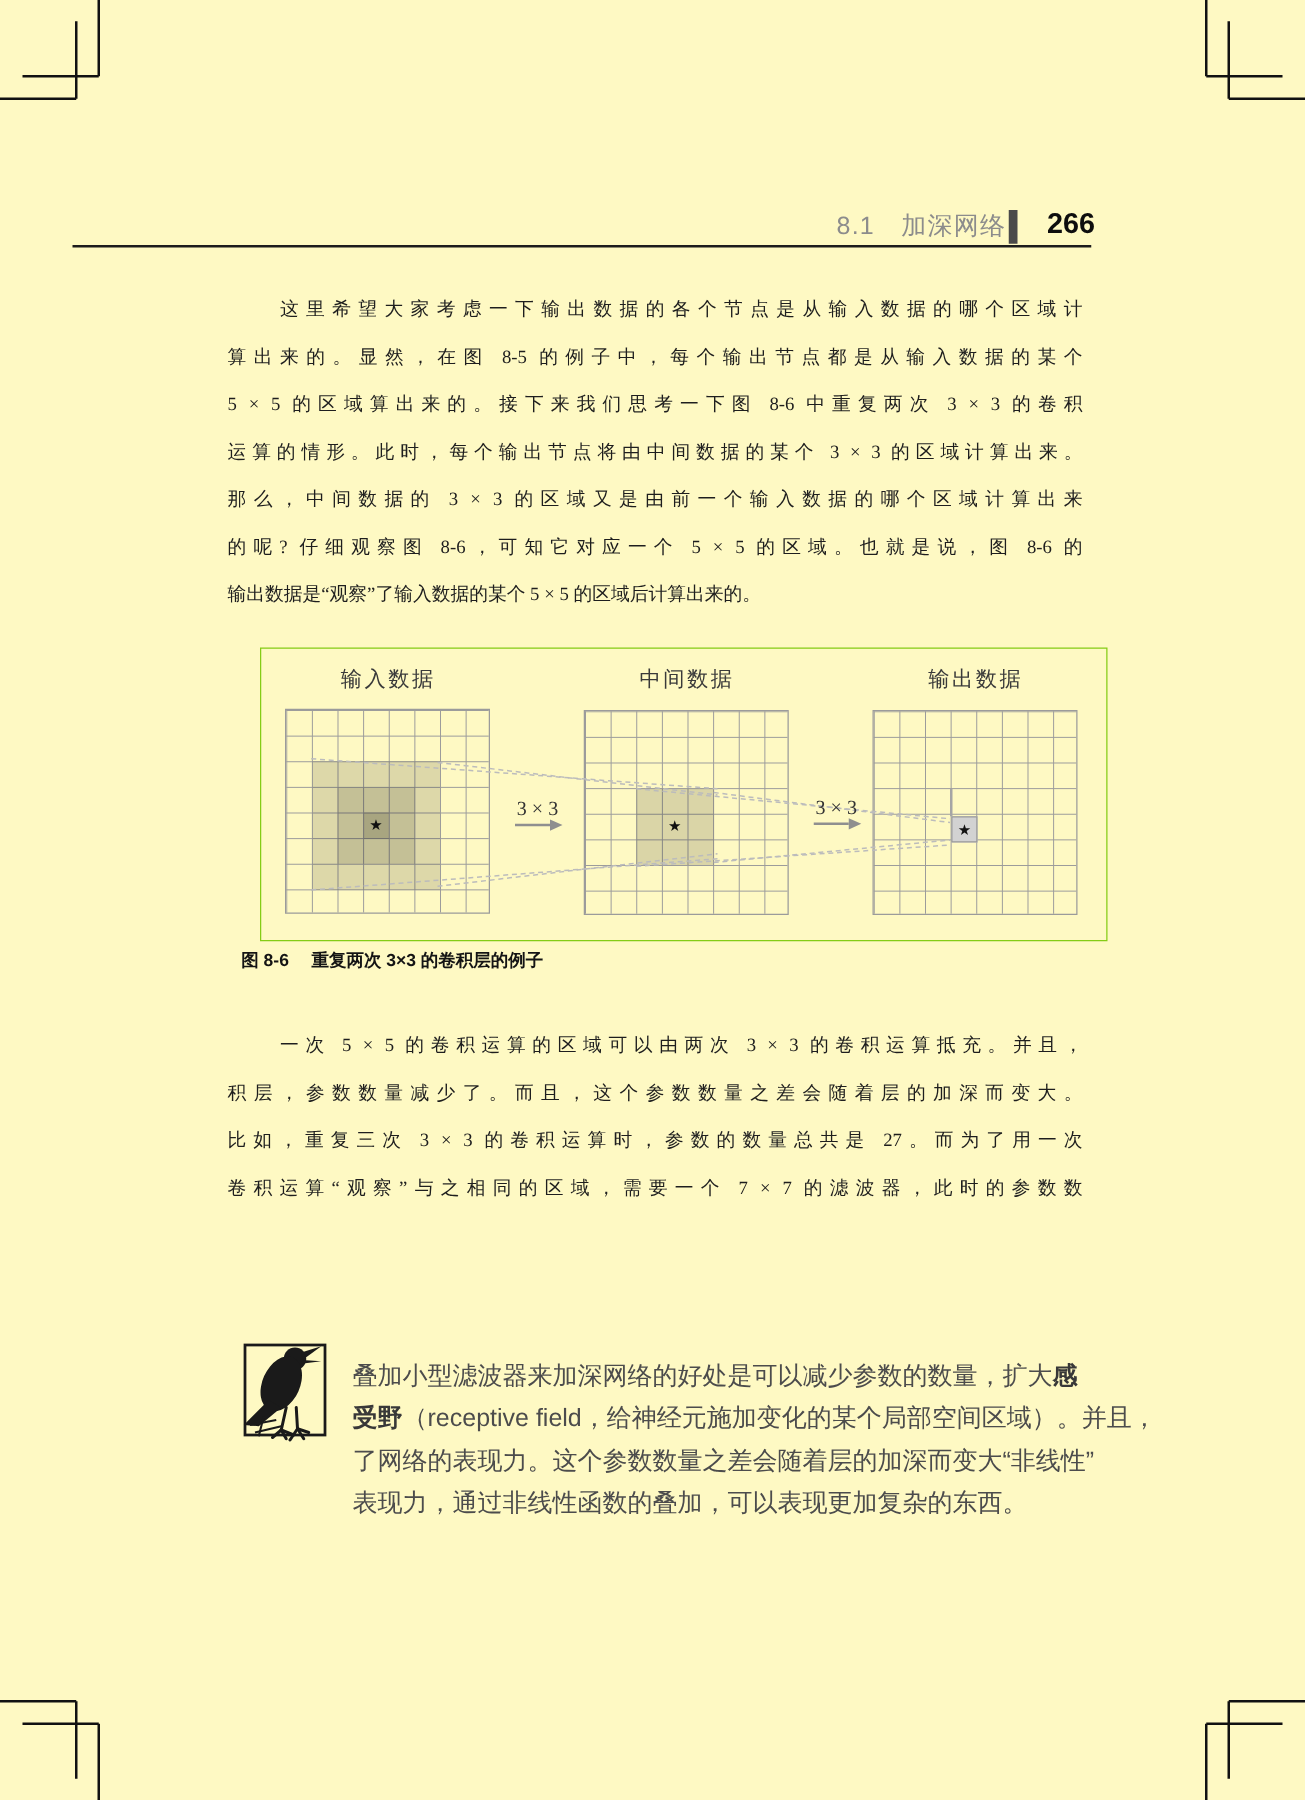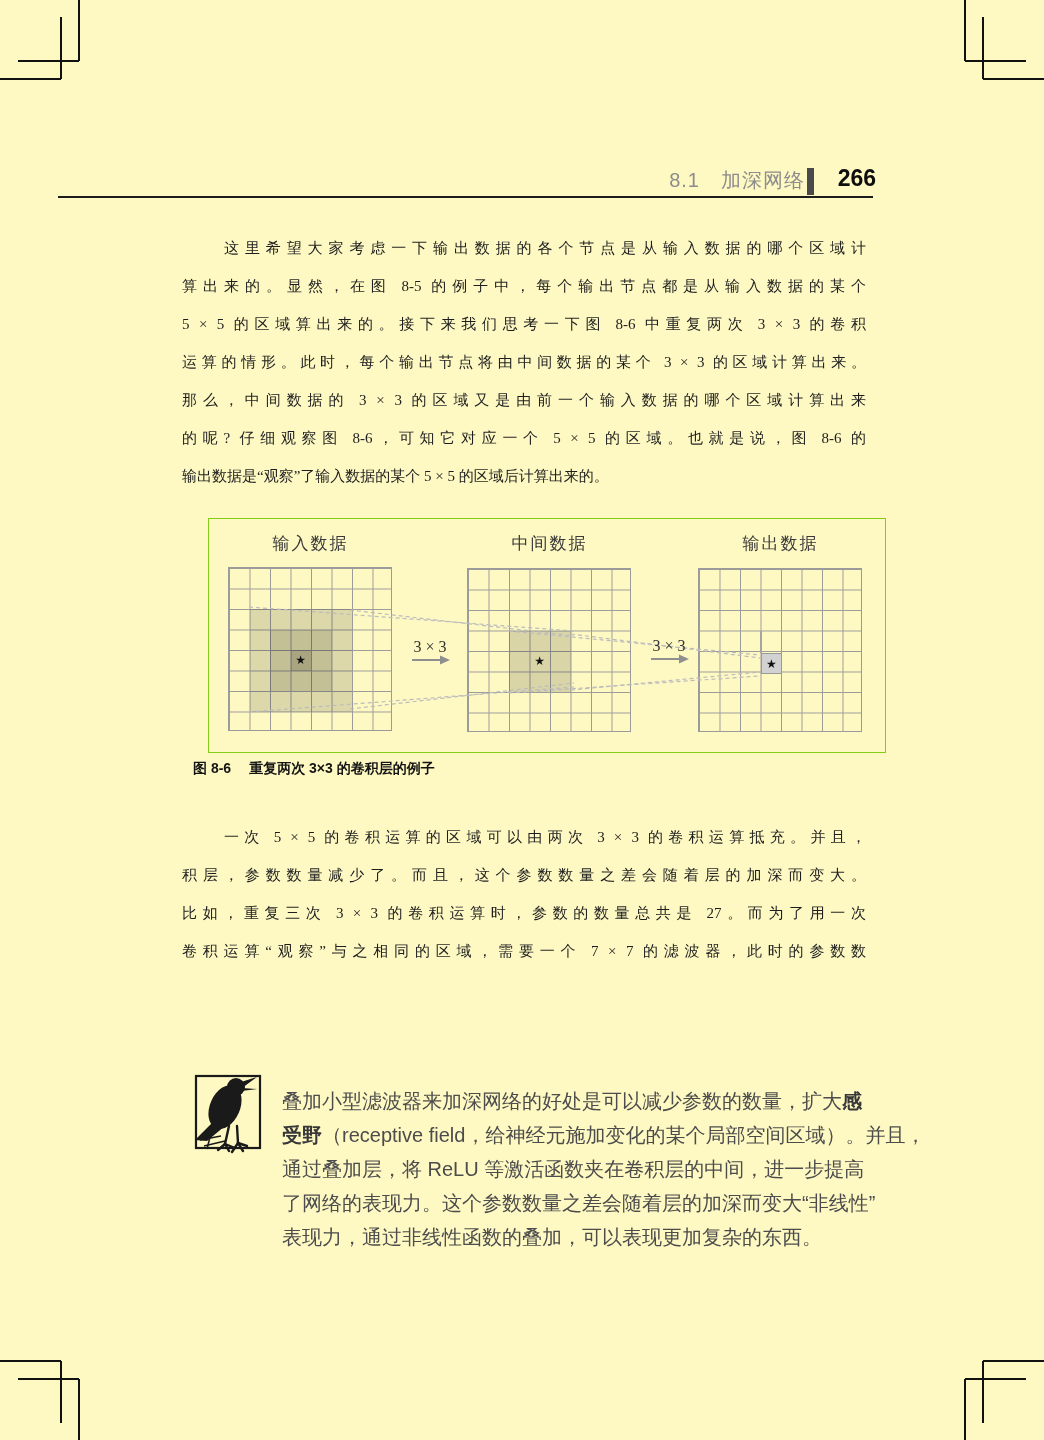--- a/index.html
+++ b/index.html
@@ -155,18 +155,17 @@
     </g>
     <g stroke="#1a1a1a" stroke-width="1.6" fill="none">
       <line x1="9" y1="68" x2="30" y2="64"></line>
       <line x1="13" y1="74" x2="34" y2="69"></line>
       <line x1="20" y1="61" x2="16" y2="77"></line>
     </g>
   </svg>
   <div class="note-text">
     <div class="ln"><span>叠加小型滤波器来加深网络的好处是可以减少参数的数量，扩大</span><span class="b">感</span></div>
     <div class="ln"><span class="b">受野</span><span>（receptive field，给神经元施加变化的某个局部空间区域）。并且，</span></div>
-    <div class="ln"><span>通过叠加层，将 ReLU 等激活函数夹在卷积层的中间，进一步提高</span></div>
     <div class="ln"><span>了网络的表现力。这个参数数量之差会随着层的加深而变大“非线性”</span></div>
     <div class="ln"><span>表现力，通过非线性函数的叠加，可以表现更加复杂的东西。</span></div>
   </div>
 
 </div>
 
 </body></html>

